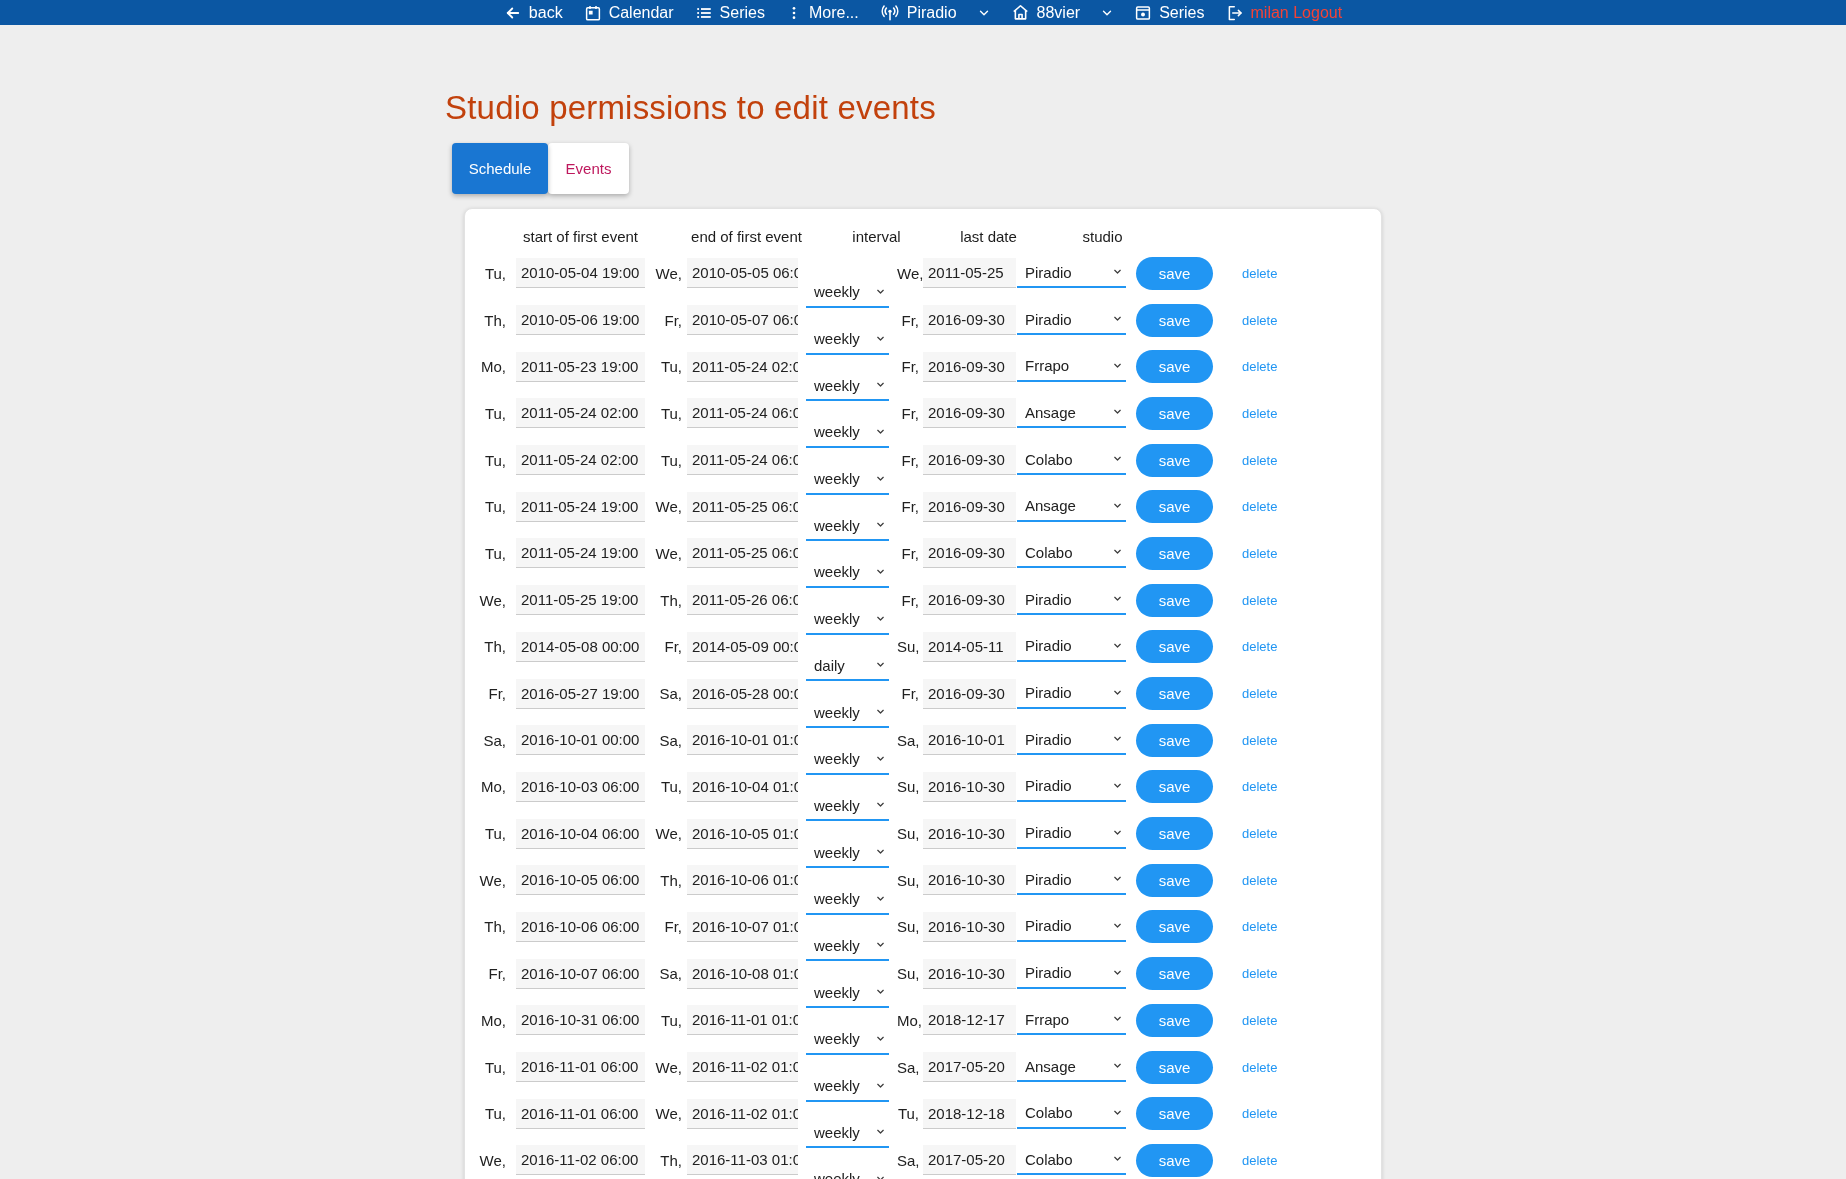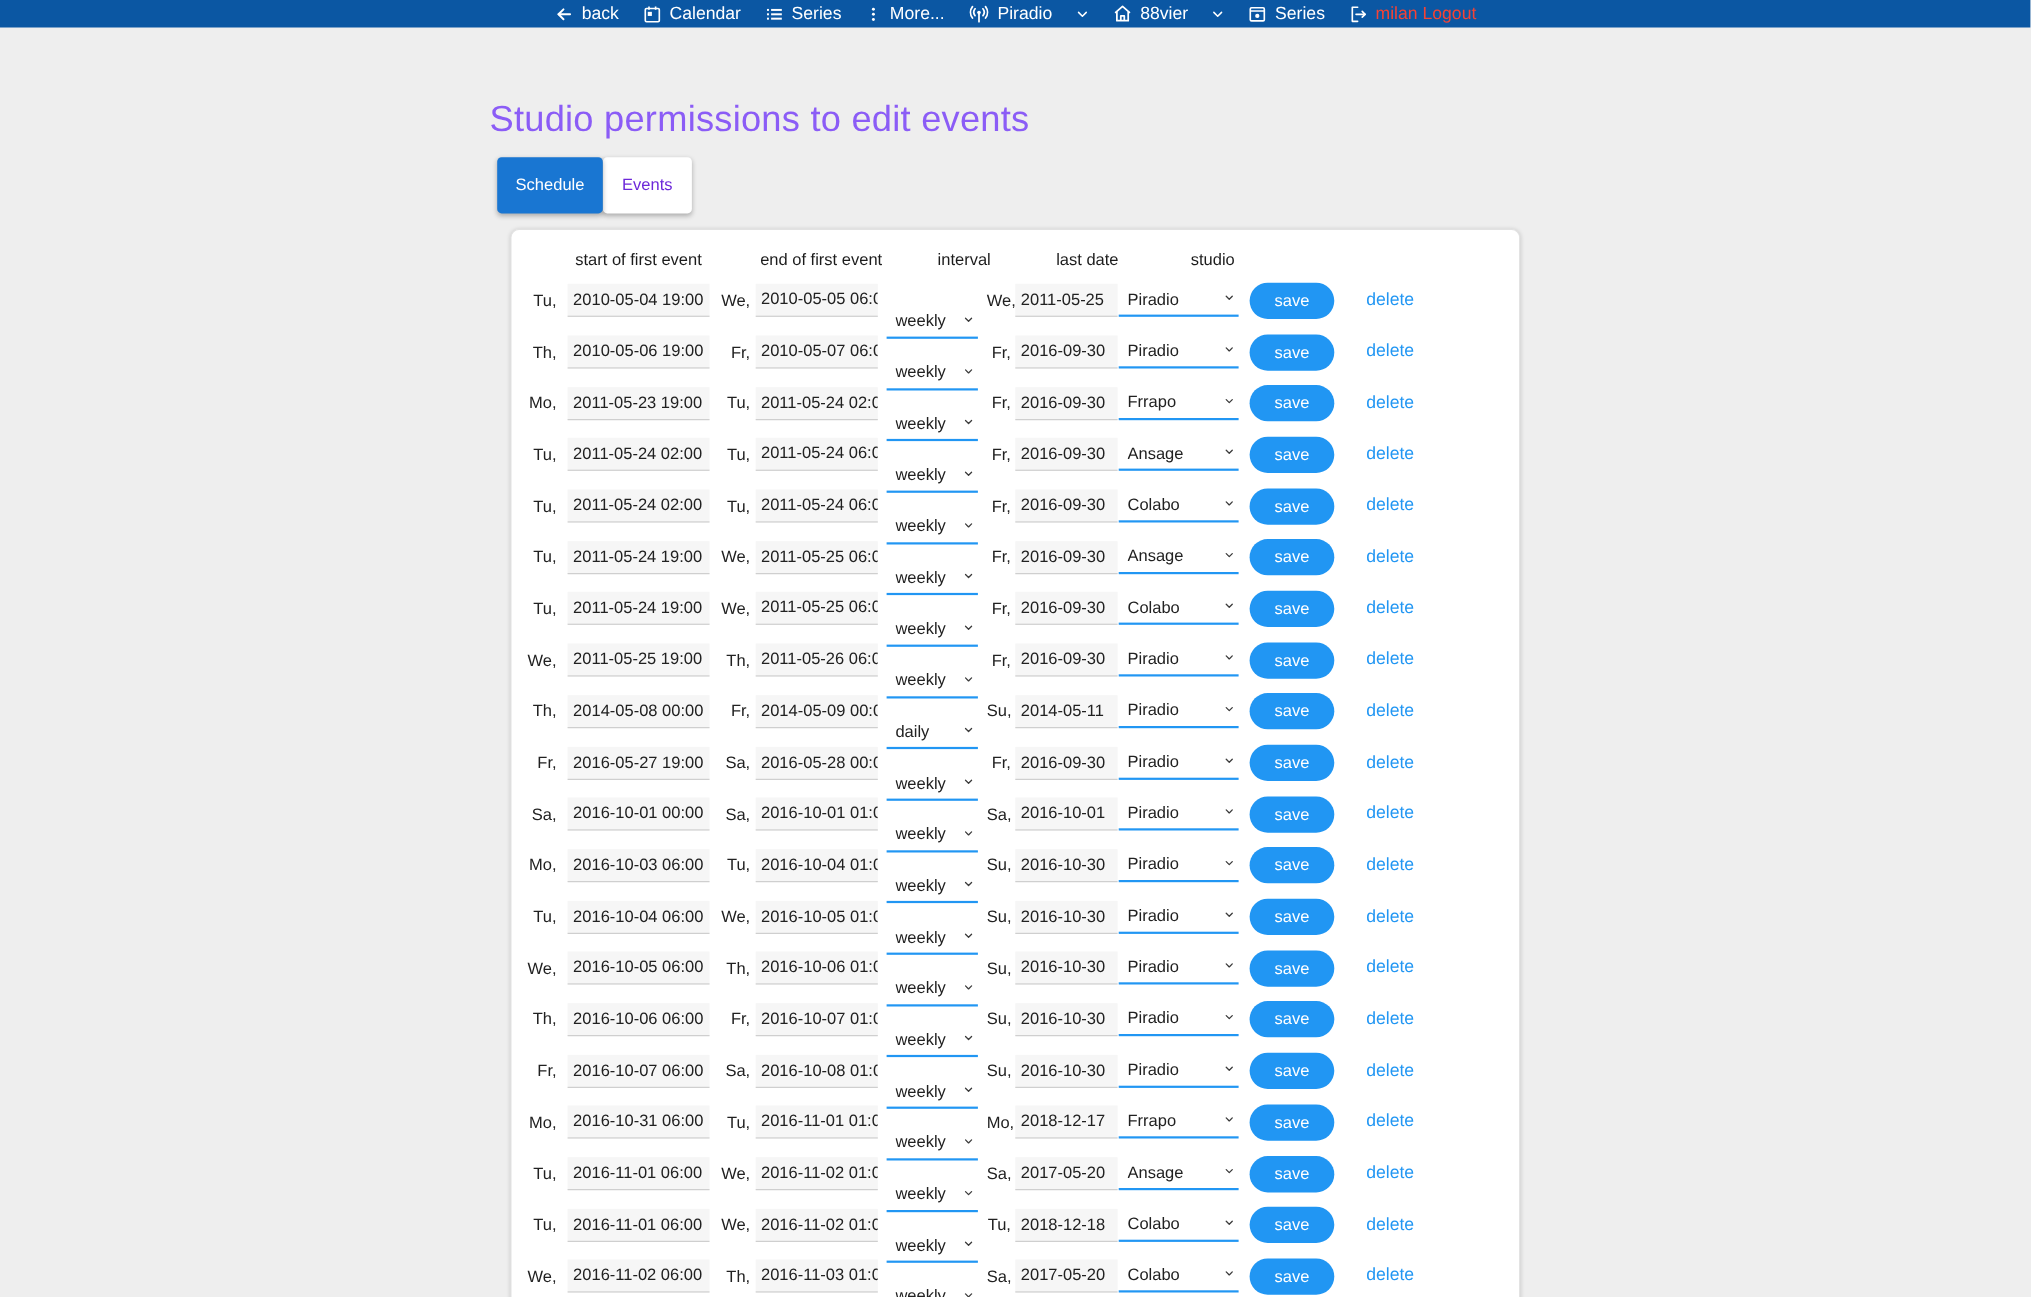--- a/index.html
+++ b/index.html
@@ -23,29 +23,29 @@
     white-space:nowrap; padding:0 3px;
   }
   .nav-item svg { display:block; }
   .nav-item.logout { color:#f44336; }
   .nav-chev { padding:0 2px; }
 
   
   .content { width:918px; margin:0 auto; }
   .page-title {
     margin:64px 0 0 -19px;
-    font-size:33px; font-weight:400; color:#8b5cf6;
+    font-size:33px; font-weight:400; color:#c2410c;
     letter-spacing:0.2px;
   }
 
   .tabs { display:flex; margin:16px 0 0 -12px; position:relative; z-index:2; }
   .tab {
     height:51px; display:flex; align-items:center; justify-content:center;
     font-size:15px; cursor:pointer; border-radius:4px;
-    background:#ffffff; color:#6d28d9;
+    background:#ffffff; color:#be185d;
     box-shadow:0 2px 5px rgba(0,0,0,0.28);
   }
   .tab.active { background:#1976d2; color:#ffffff; z-index:1; }
   .tab-schedule { width:96px; }
   .tab-events { width:81px; }
 
   
   .card {
     margin-top:14px; width:918px; height:1100px;
     background:#ffffff; border:1px solid #e2e2e2; border-radius:8px;
@@ -93,21 +93,21 @@
     position:absolute; right:3px; top:50%; transform:translateY(-58%);
     pointer-events:none; color:#3c3c3c;
   }
 
   .save-btn {
     width:77px; height:33px; margin-left:10px;
     border:none; border-radius:17px; background:#2196f3; color:#ffffff;
     font-family:inherit; font-size:15px; cursor:pointer;
   }
   .delete-link {
-    margin-left:29px; color:#2196f3; font-size:16px;
+    margin-left:29px; color:#2196f3; font-size:13px;
     cursor:pointer; text-decoration:none; white-space:nowrap;
   }
 </style>
 </head>
 <body>
 
 <div class="navbar">
   <div class="nav-item">
     <span>
       <svg width="18" height="18" viewBox="0 0 24 24" fill="none" stroke="currentColor" stroke-width="2.4" stroke-linecap="round" stroke-linejoin="round">

